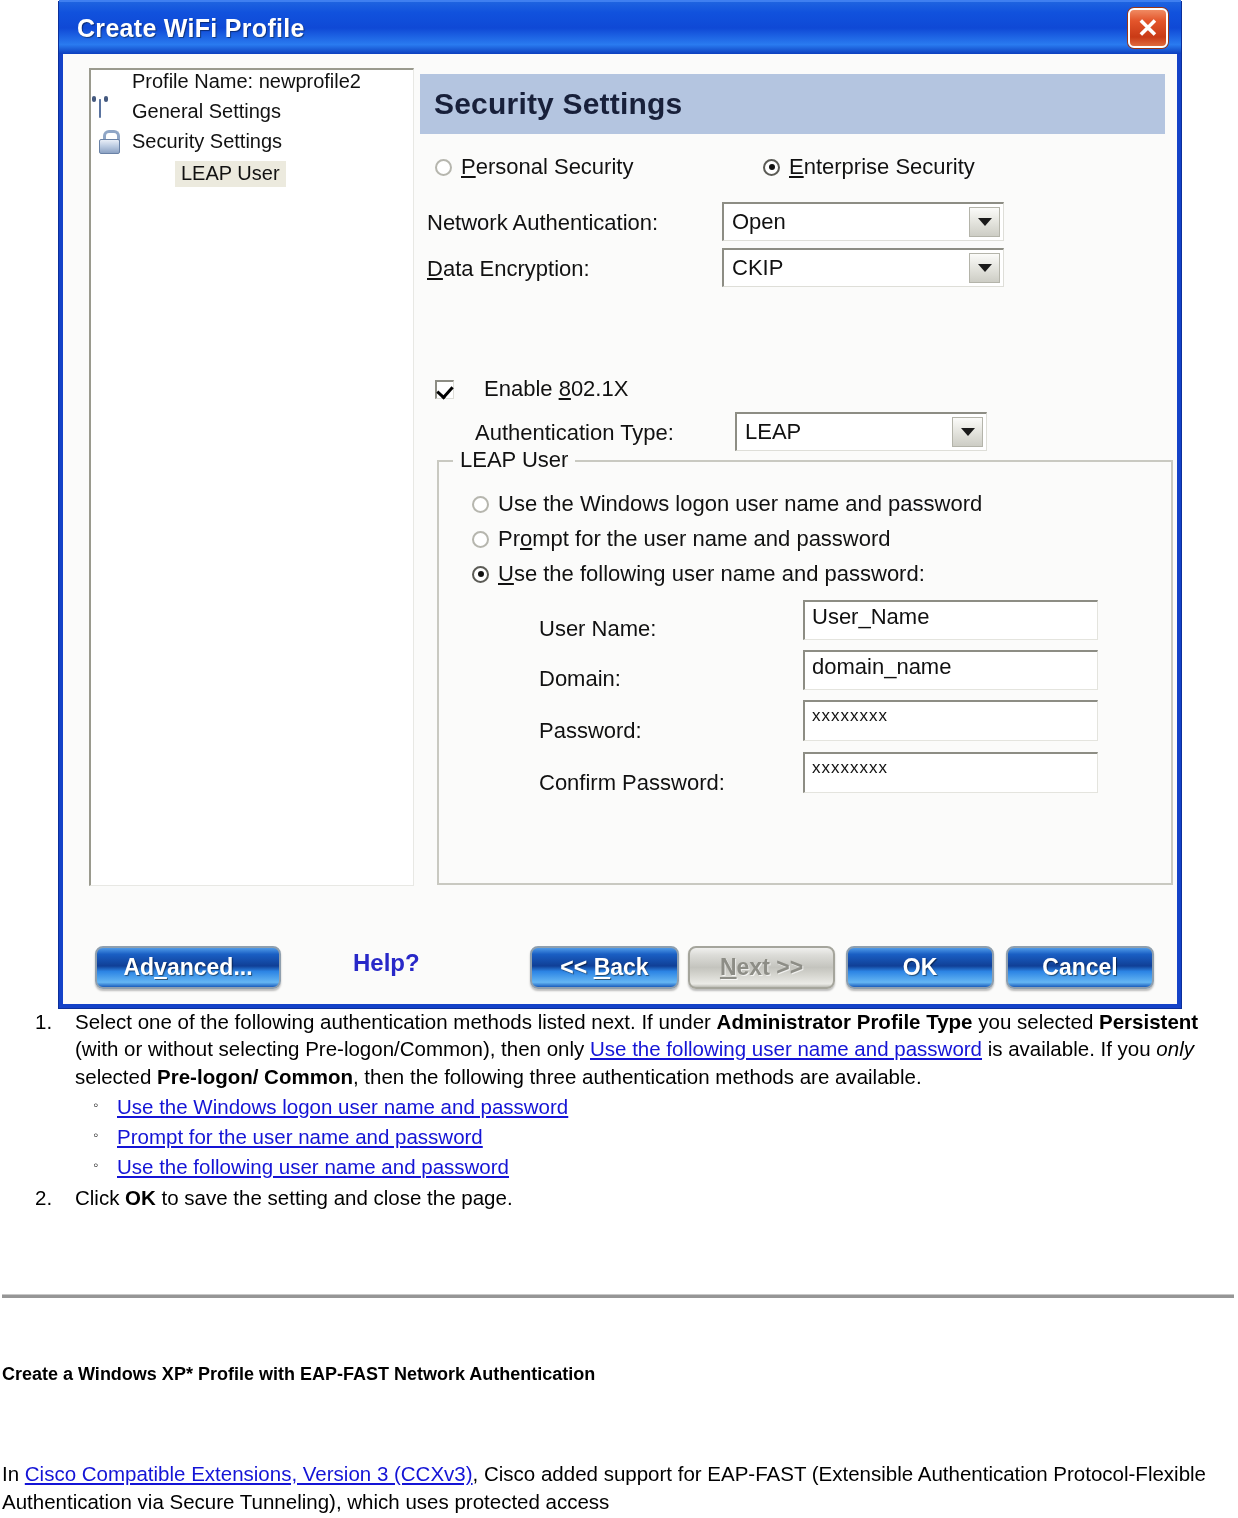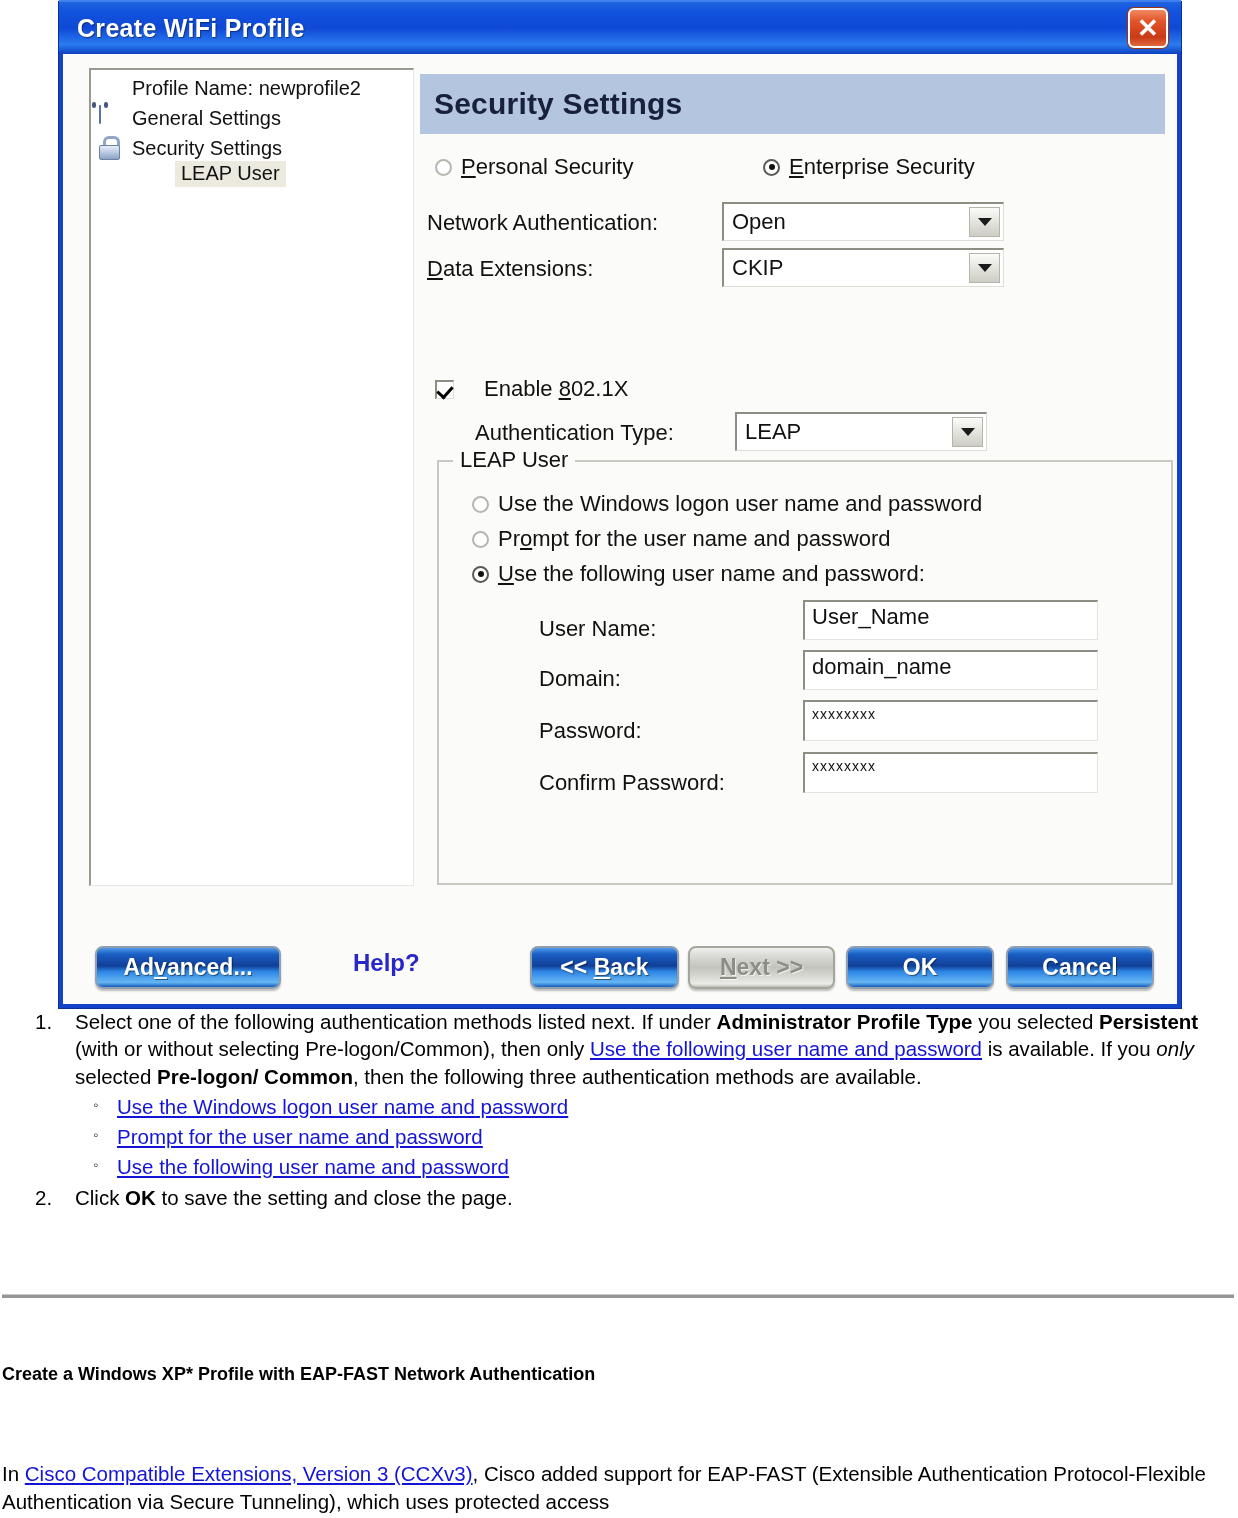--- a/index.html
+++ b/index.html
@@ -65,21 +65,21 @@
     position: absolute;
     left: 26px; top: 14px;
     width: 325px; height: 818px;
     background: #ffffff;
     border-left: 2px solid #9a9a8e;
     border-top: 2px solid #9a9a8e;
     border-right: 1px solid #e8e8e4;
     border-bottom: 1px solid #e8e8e4;
   }
   .tree-row {
-    display: flex; align-items: flex-end;
+    display: flex; align-items: flex-start;
     height: 30px;
     padding-left: 8px;
   }
   .tree-row .lbl { font-size: 20px; color: #111111; white-space: nowrap; }
   .tree-ico { width: 26px; height: 24px; margin-right: 7px; flex: 0 0 auto; position: relative; }
 
   
   .ico-wifi {
     width: 23px; height: 23px; border-radius: 50%;
     background: radial-gradient(circle at 35% 30%, #7fc3f5 0%, #2b7fd4 55%, #1558a8 100%);
@@ -232,21 +232,21 @@
     position: absolute;
     background: #ffffff;
     border-left: 2px solid #8d8d84;
     border-top: 2px solid #8d8d84;
     border-right: 1px solid #e4e4de;
     border-bottom: 1px solid #e4e4de;
     display: flex; align-items: flex-start;
     cursor: text;
   }
   .input-val { font-size: 22px; color: #111111; margin-left: 7px; margin-top: 2px; }
-  .input-val.pw { font-size: 14px; letter-spacing: 1px; margin-top: 4px; }
+  .input-val.pw { font-size: 17px; letter-spacing: 1px; margin-top: 4px; }
 
   
   .footer { position: absolute; left: 0; bottom: 12px; width: 100%; height: 54px; }
   .btn {
     position: absolute;
     height: 43px;
     border-radius: 8px;
     border: 2px solid #8f9fae;
     display: flex; align-items: center; justify-content: center;
     cursor: pointer;
@@ -370,21 +370,21 @@
 
         <div class="field-row" style="left:12px; top:142px;">
           <span class="field-lbl" style="width:245px;">Network Authentication:</span>
         </div>
         <div class="combo" style="position:absolute; left:307px; top:134px; width:282px; height:39px;">
           <span class="combo-val">Open</span>
           <span class="combo-arrow"></span>
         </div>
 
         <div class="field-row" style="left:12px; top:188px;">
-          <span class="field-lbl" style="width:245px;"><span class="u">D</span><span>ata Extensions:</span></span>
+          <span class="field-lbl" style="width:245px;"><span class="u">D</span><span>ata Encryption:</span></span>
         </div>
         <div class="combo" style="position:absolute; left:307px; top:180px; width:282px; height:39px;">
           <span class="combo-val">CKIP</span>
           <span class="combo-arrow"></span>
         </div>
 
         <div class="chk-row">
           <span class="chk on"></span>
           <span class="field-lbl">Enable <span class="u">8</span>02.1X</span>
         </div>

